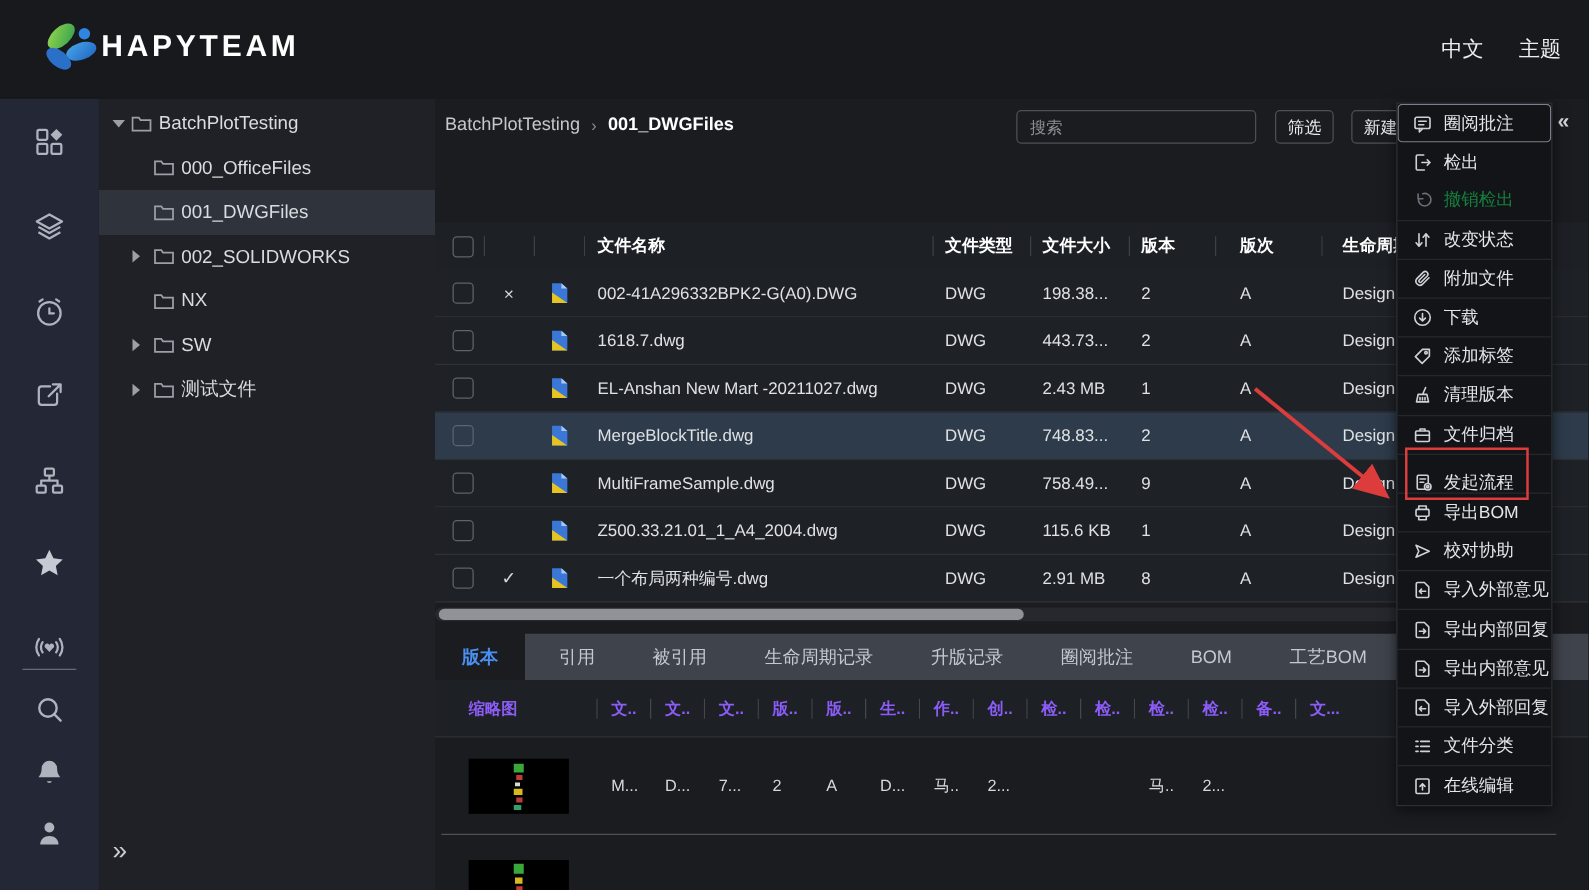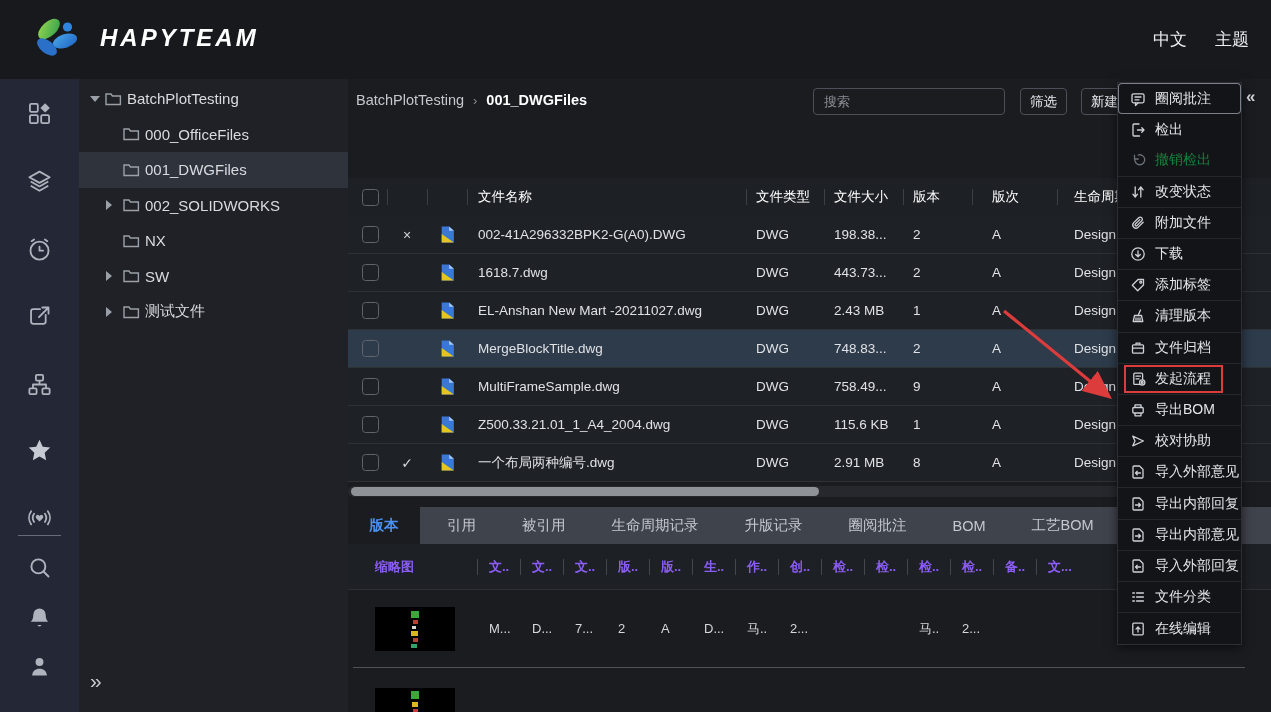--- a/index.html
+++ b/index.html
@@ -2,21 +2,21 @@
 <html><head>
 <meta charset="utf-8">
 <style>
   * { margin:0; padding:0; box-sizing:border-box; }
   html,body { background:#0d0e11; }
   body { font-family:"Liberation Sans","DejaVu Sans",sans-serif; }
   .stage { position:relative; width:1271px; height:712px; overflow:hidden; background:#1a1c20; }
 
   
   .topbar { position:absolute; left:0; top:0; width:1271px; height:79px; background:#17191d; z-index:5; }
-  .brand { position:absolute; left:33px; top:14px; display:flex; align-items:center; gap:19px;font-style:italic; }
+  .brand { position:absolute; left:33px; top:14px; display:flex; align-items:center; gap:0; }
   .brand-name { color:#ffffff; font-size:24px; font-weight:bold; letter-spacing:3px; }
   .top-right { position:absolute; right:22px; top:0; height:79px; display:flex; align-items:center; gap:28px; }
   .top-link { color:#eceef2; font-size:17px; cursor:pointer; }
   .top-link.underlined { text-underline-offset:4px; }
 
   
   .rail { position:absolute; left:0; top:79px; width:79px; height:633px; background:#242836; z-index:4; }
   .ricon { position:absolute; left:26px; width:27px; height:27px; color:#aeb3bd; cursor:pointer; }
   .ricon svg { width:27px; height:27px; display:block; }
   .rail-divider { position:absolute; left:18px; top:456px; width:43px; border-top:1px solid #666b75; }
@@ -40,21 +40,21 @@
   .bc-a { color:#c4c7cd; } .bc-sep { color:#8a8d93; font-size:13px; } .bc-b { color:#ffffff; font-weight:bold; }
   .searchbox { position:absolute; left:465px; top:9px; width:192px; height:27px; border:1px solid #4b4f57; border-radius:4px; display:flex; align-items:center; }
   .searchbox input { flex:1; background:transparent; border:none; outline:none; color:#dadde2; font-size:13px; padding:0 6px 0 10px; font-family:inherit; }
   .searchbox input::placeholder { color:#8d9097; }
   .searchbox .mag { width:15px; height:15px; color:#9a9da4; margin-right:8px; }
   .tbtn { position:absolute; top:9px; height:27px; border:1px solid #4b4f57; border-radius:4px; background:transparent; color:#e8eaee; font-size:13.5px; cursor:pointer; font-family:inherit; }
   .btn-filter { left:672px; width:47px; } .btn-new { left:733px; width:47px; }
   .panel-collapse { position:absolute; left:898px; top:8px; color:#d2d5db; font-size:17px; font-weight:bold; cursor:pointer; }
 
   
-  .thead { position:absolute; left:0; top:99px; width:923px; height:38px; display:flex; align-items:center; color:#ffffff; font-weight:normal; font-size:13.5px; background:#1d2025; }
+  .thead { position:absolute; left:0; top:99px; width:923px; height:38px; display:flex; align-items:center; color:#ffffff; font-weight:bold; font-size:13.5px; background:#1d2025; }
   .trow { position:absolute; left:0; width:923px; height:38px; display:flex; align-items:center; background:#1e2126; border-bottom:1px solid #2e3136; color:#dfe1e5; font-size:13.5px; cursor:pointer; }
   .trow.selected { background:#2d3b4a; }
   .c-chk { width:39px; display:flex; justify-content:flex-start; padding-left:14px; }
   .c-stat { width:40px; text-align:center; color:#d2d5da; font-size:14px; }
   .c-ficon { width:40px; display:flex; justify-content:center; }
   .c-name { width:279px; padding-left:11px; white-space:nowrap; overflow:hidden; }
   .c-type { width:78px; padding-left:10px; } .c-size { width:79px; padding-left:10px; }
   .c-ver { width:69px; padding-left:10px; } .c-rev { width:85px; padding-left:20px; }
   .c-life { width:214px; padding-left:17px; white-space:nowrap; overflow:hidden; }
   .thead .hsep { position:relative; }
@@ -84,21 +84,21 @@
   .drow2 { position:absolute; left:27px; top:609px; }
   .thumb { display:block; background:#000; }
 
   
   .ctxmenu { position:absolute; left:1117px; top:82px; width:125px; background:#121418; border:1px solid #2b2e34; box-shadow:0 3px 10px rgba(0,0,0,.55); z-index:50; }
   .mitem { height:31.2px; display:flex; align-items:center; gap:9px; padding:0 8px 0 12px; color:#e4e6ea; font-size:14px; cursor:pointer; border-bottom:1px solid #24272c; white-space:nowrap; }
   .mitem svg { width:16px; height:16px; flex:0 0 16px; color:#ced1d7; }
   .mitem.nosep { border-bottom:none; }
   .mitem.disabled { color:#15803d; } .mitem.disabled svg { color:#6a6f78; }
   .mitem.hovered { box-shadow:inset 0 0 0 1px #7a7f89; border-radius:4px; }
-  .flag-wrap { display:flex; align-items:center; gap:8px; border:2px solid #dd3c3d; padding:3px 10px 3px 5px; margin-left:-6px; }
+  .flag-wrap { display:flex; align-items:center; gap:8px; border:2px solid #dd3c3d; padding:17px 10px 3px 5px; margin-left:-6px; }
   .flag-wrap svg { width:16px; height:16px; color:#ced1d7; }
 
   
   .arrow-svg { position:absolute; left:995px; top:303px; z-index:60; pointer-events:none; }
 </style>
 </head>
 <body>
 
 <div class="stage">
 

